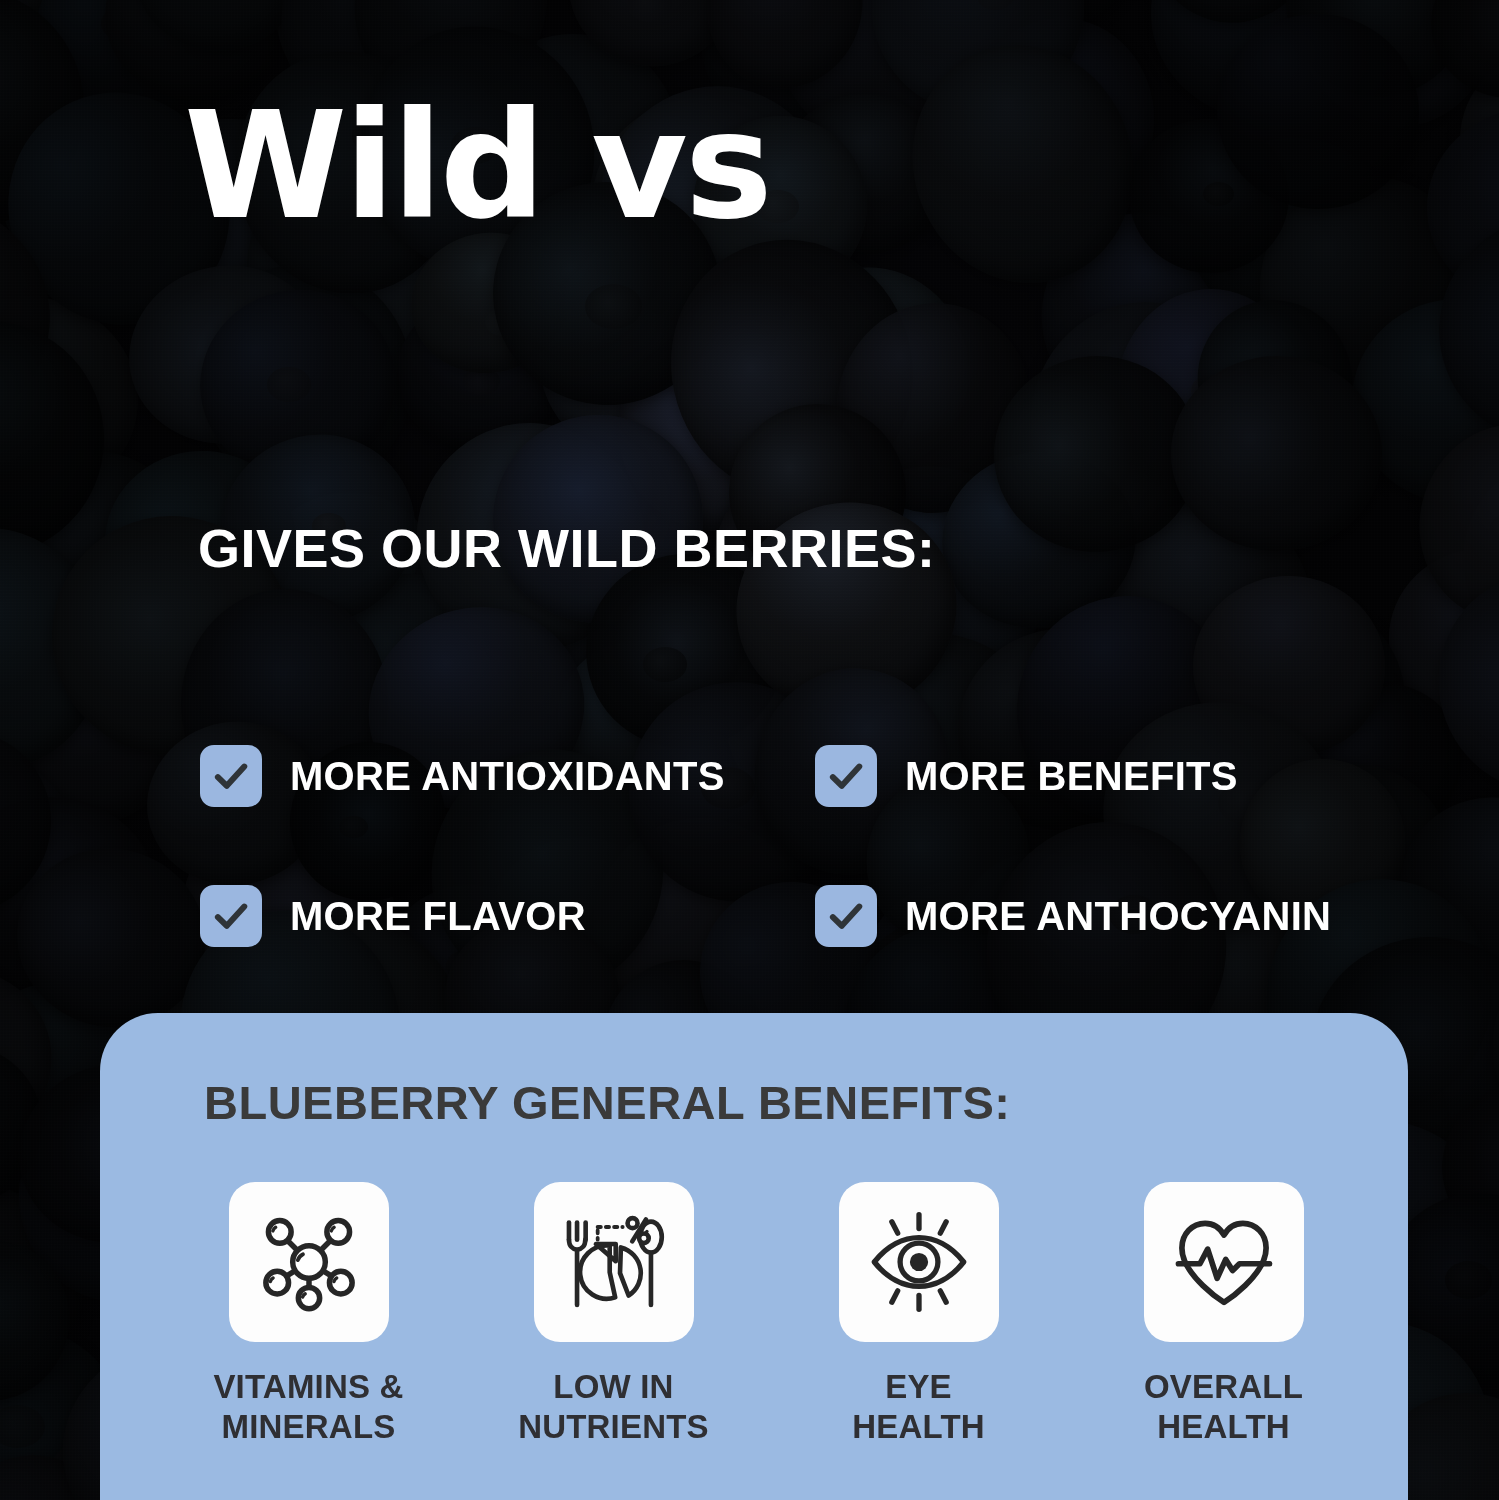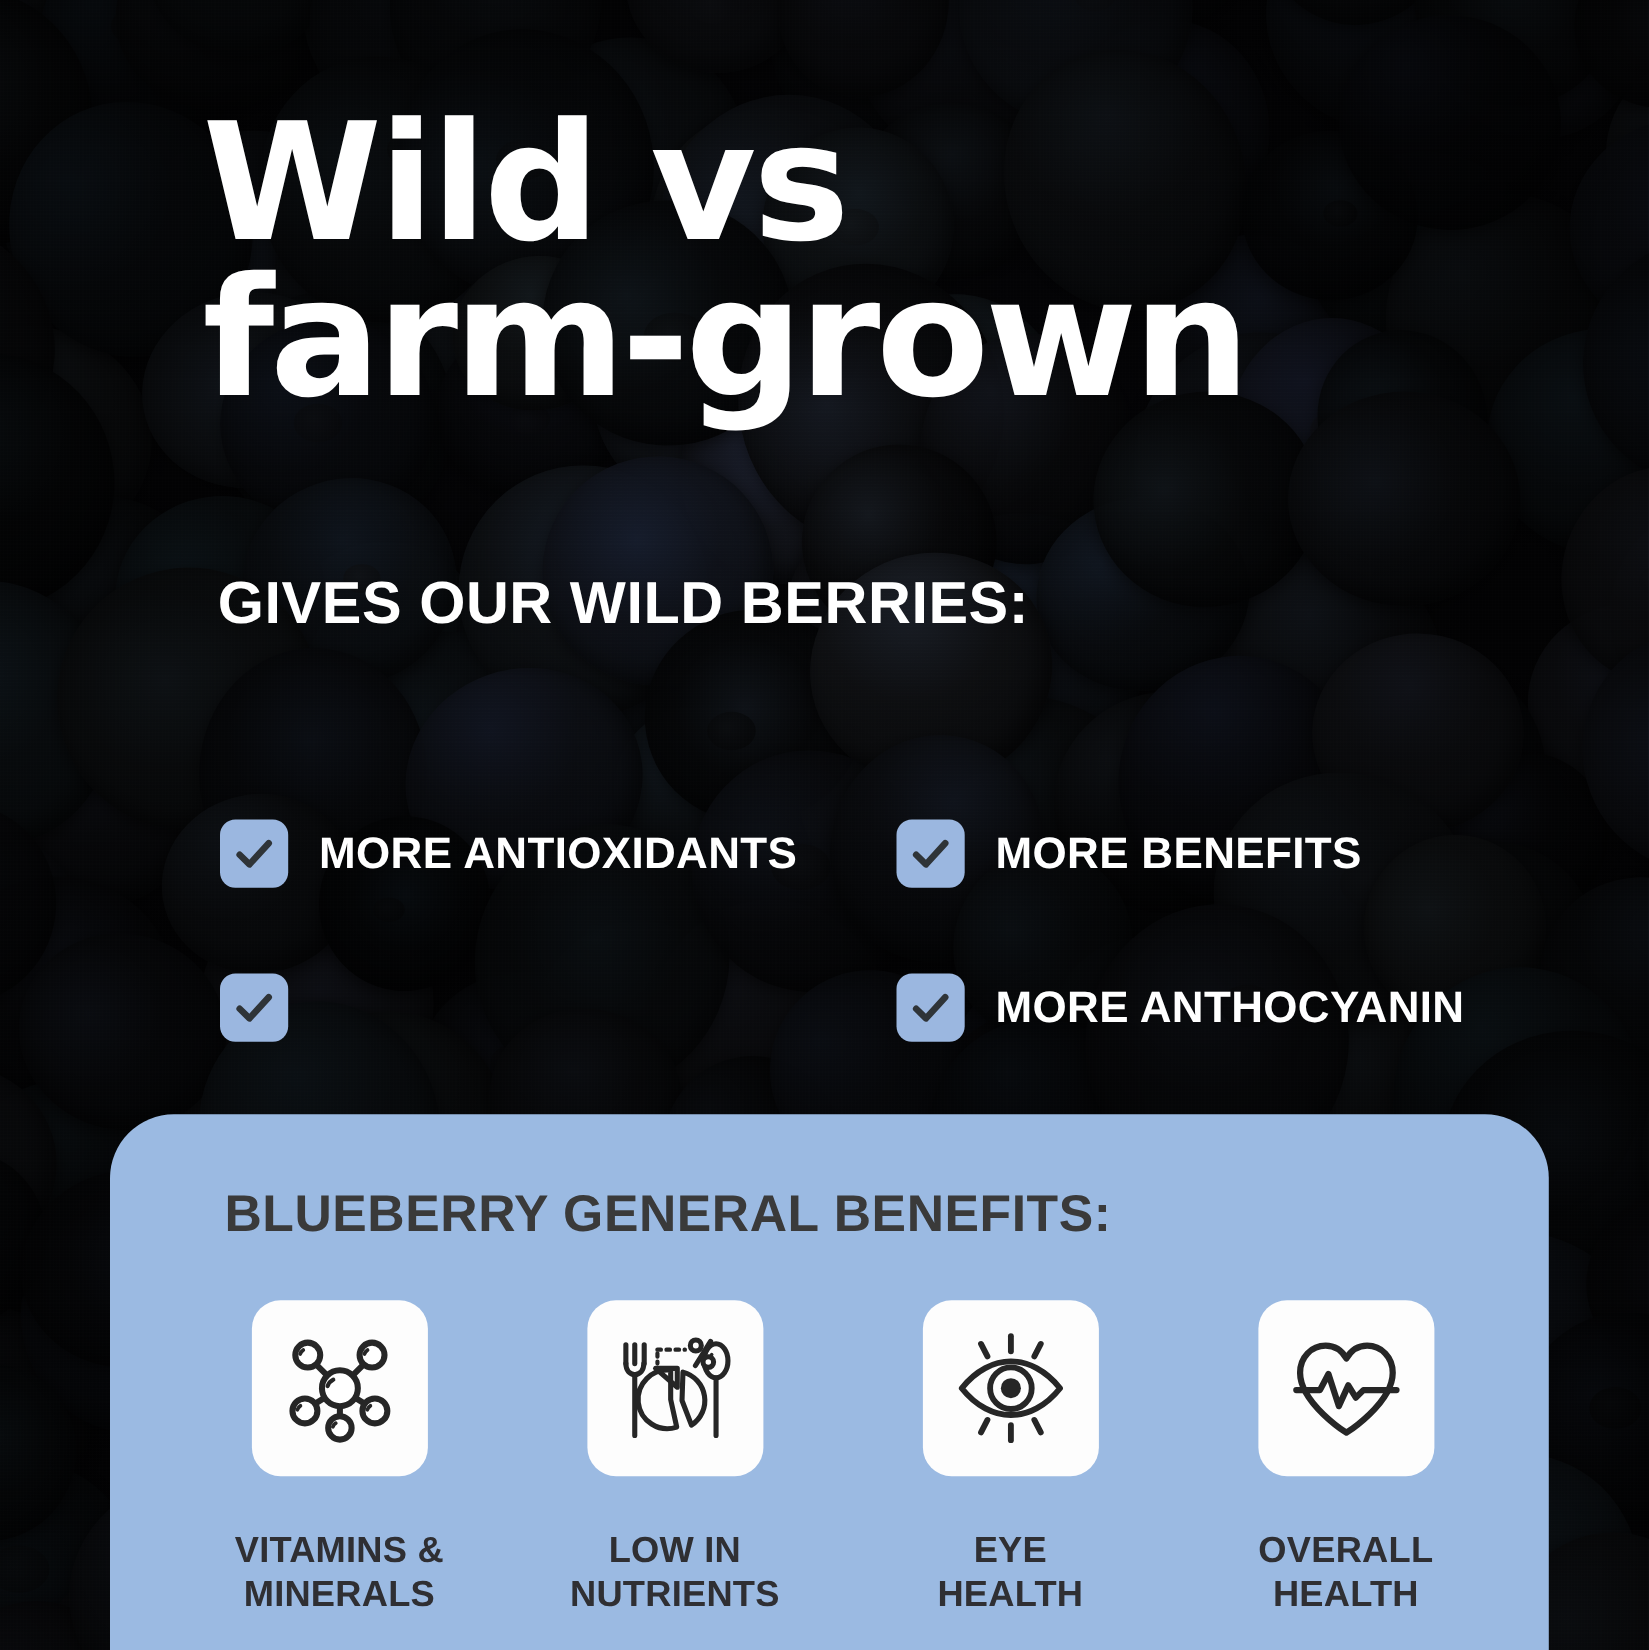--- a/index.html
+++ b/index.html
@@ -141,21 +141,21 @@
     align-items:center;
   }
   .benefit-card{
     width:160px; height:160px;
     background:#FDFDFD;
     border-radius:26px;
     display:flex; align-items:center; justify-content:center;
   }
   .benefit-card svg{ width:110px; height:110px; display:block; }
   .benefit-label{
-    margin-top:47px;
+    margin-top:25px;
     color:#2F2F33;
     font-family:"Liberation Sans", sans-serif;
     font-weight:700;
     font-size:33px;
     line-height:1.22;
     text-align:center;
     letter-spacing:0.2px;
     white-space:pre-line;
   }
 </style>
@@ -431,21 +431,20 @@
       <div class="berry" style="width: 187.001px; height: 174.282px; left: 924.237px; top: 1504.99px; background: radial-gradient(circle at 36% 28%, rgb(85, 103, 124) 0%, rgb(45, 51, 57) 42%, rgb(27, 31, 34) 86%); box-shadow: rgba(0, 0, 0, 0.62) -6px -10px 20px inset, rgba(0, 0, 0, 0.55) 0px 4px 14px; opacity: 0.9; transform: rotate(18deg);"></div>
     </div>
   <div id="bg-shade"></div>
   <div id="bg-grain"></div>
 </div>
 
 <div id="content">
 
   <div id="headline">
     <span class="line l1">Wild vs</span>
-    <span class="line l2">farm-grown</span>
   </div>
 
   <div id="subhead">
     <span class="sline">GIVES OUR WILD BERRIES:</span>
   </div>
 
   <div id="checklist">
 
     <div class="check-item">
       <span class="check-box">
@@ -464,20 +463,21 @@
       </span>
       <span class="check-label">MORE BENEFITS</span>
     </div>
 
     <div class="check-item">
       <span class="check-box">
         <svg viewBox="0 0 24 24" fill="none" stroke="#2F3438" stroke-width="3.4" stroke-linecap="round" stroke-linejoin="round" aria-hidden="true">
           <polyline points="4.5,12.6 9.6,17.6 19.6,6.6"></polyline>
         </svg>
       </span>
+      <span class="check-label">MORE FLAVOR</span>
     </div>
 
     <div class="check-item">
       <span class="check-box">
         <svg viewBox="0 0 24 24" fill="none" stroke="#2F3438" stroke-width="3.4" stroke-linecap="round" stroke-linejoin="round" aria-hidden="true">
           <polyline points="4.5,12.6 9.6,17.6 19.6,6.6"></polyline>
         </svg>
       </span>
       <span class="check-label">MORE ANTHOCYANIN</span>
     </div>

